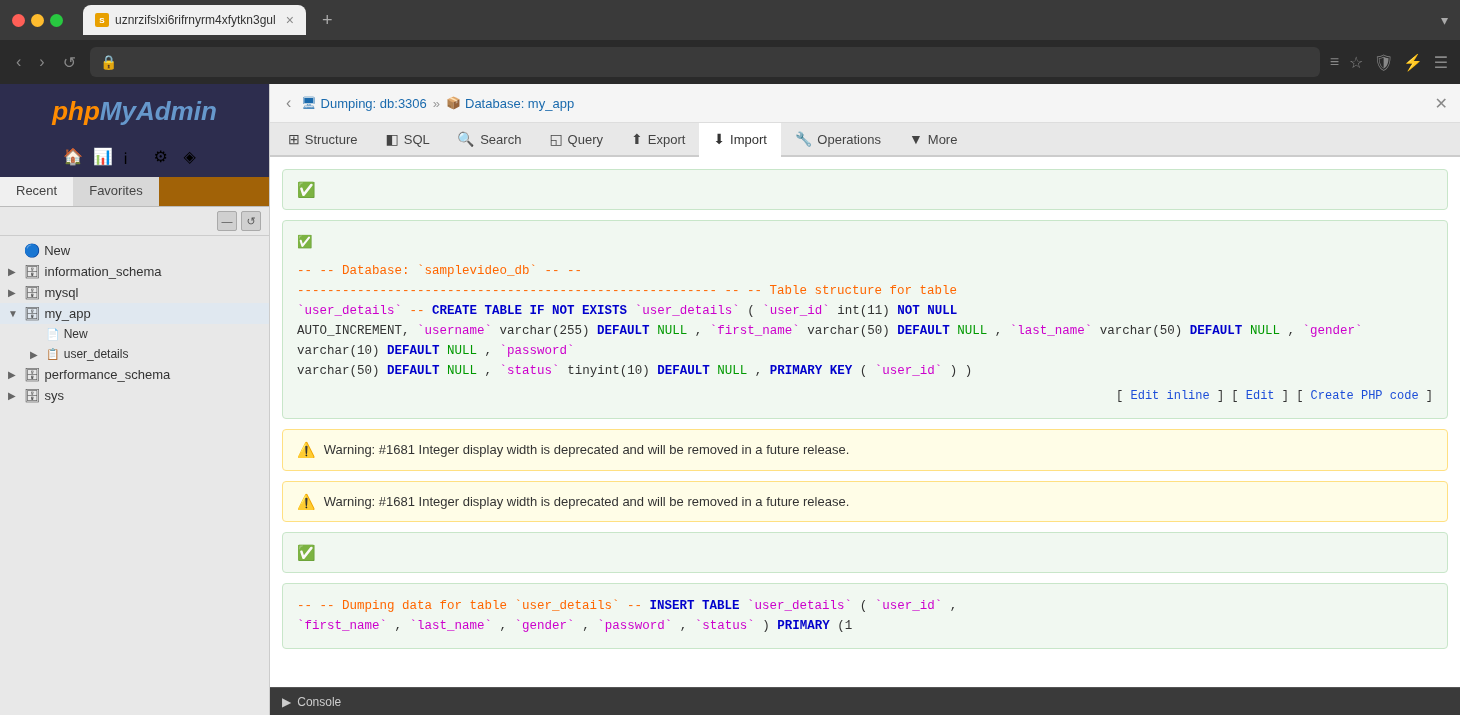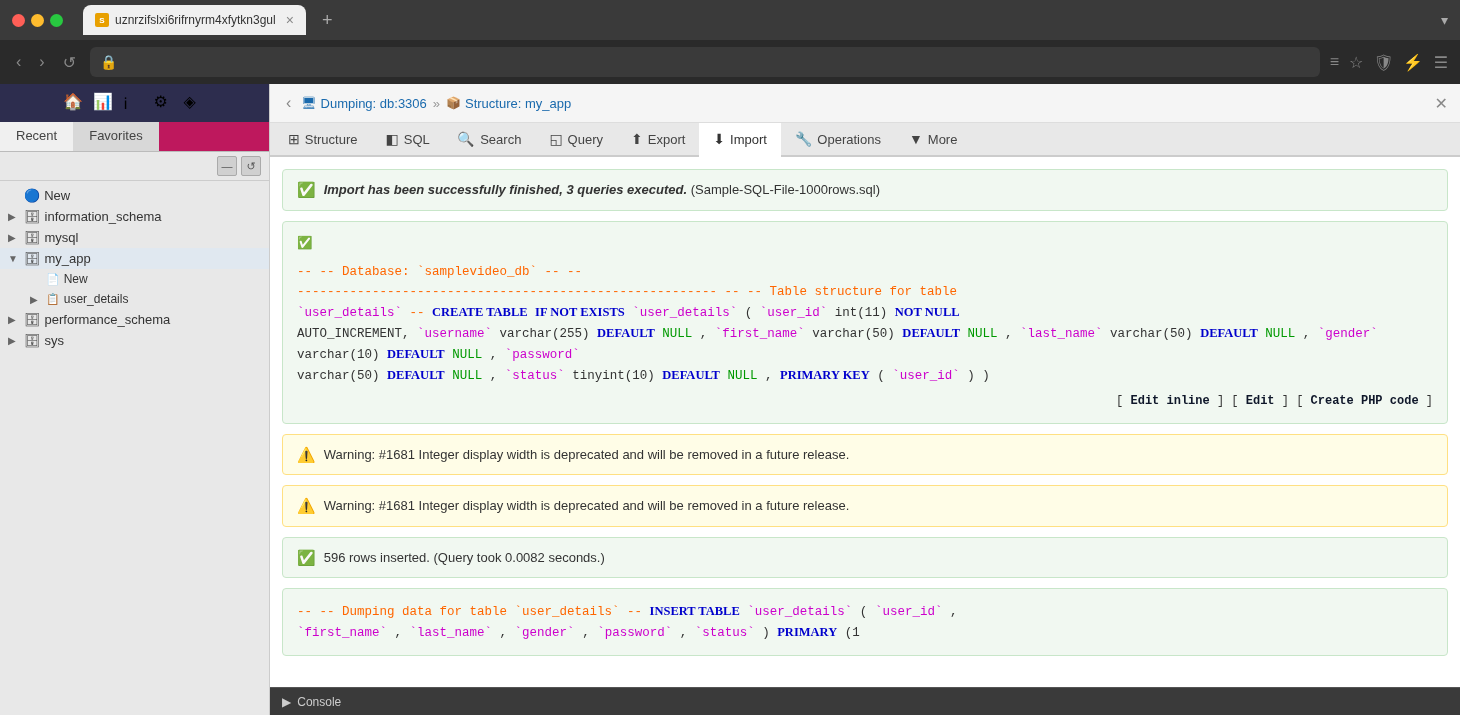--- a/index.html
+++ b/index.html
@@ -100,21 +100,21 @@
     }
     .sidebar-icon-btn {
       width: 22px;
       height: 22px;
       cursor: pointer;
       font-size: 16px;
     }
 
     .sidebar-tabs {
       display: flex;
-      background: #be185d;
+      background: #a16207;
       border-bottom: 1px solid #bbb;
     }
     .sidebar-tab {
       padding: 6px 16px;
       font-size: 13px;
       cursor: pointer;
       color: #444;
       background: #d8d8d8;
     }
     .sidebar-tab.active {
@@ -247,31 +247,31 @@
       background: #f1f8f1;
       border-radius: 4px;
       padding: 12px 14px;
       margin-bottom: 10px;
       font-size: 12.5px;
       font-family: 'Courier New', Courier, monospace;
       line-height: 1.6;
     }
 
     .sql-comment { color: #ff6600; }
-    .sql-keyword { color: #0000cc; font-weight: bold; font-family: Liberation Serif, serif; }
+    .sql-keyword { color: #0000cc; font-weight: bold; }
     .sql-string { color: #009900; }
     .sql-backtick { color: #cc00cc; }
     .sql-default { color: #333; }
 
     .sql-links {
       text-align: right;
       font-size: 12px;
       margin-top: 6px;
     }
-    .sql-link { color: #0f172a; cursor: pointer; text-decoration: none; font-weight: bold; }
+    .sql-link { color: #1d4ed8; cursor: pointer; text-decoration: none; }
 
     .console-bar {
       height: 28px;
       background: #3a3a3a;
       display: flex;
       align-items: center;
       padding: 0 12px;
       font-size: 12px;
       color: #ccc;
       cursor: pointer;
@@ -309,20 +309,25 @@
     <span class="toolbar-icon">☆</span>
     <span class="toolbar-icon">🛡</span>
     <span class="toolbar-icon">⚡</span>
     <span class="toolbar-icon">☰</span>
   </div>
 </div>
 
 <div class="app-container">
 
   <div class="sidebar">
+    <div class="sidebar-header">
+      <div class="pma-logo">
+        <span class="php">php</span><span class="my">My</span><span class="admin">Admin</span>
+      </div>
+    </div>
     <div class="sidebar-icons">
       <span class="sidebar-icon-btn">🏠</span>
       <span class="sidebar-icon-btn">📊</span>
       <span class="sidebar-icon-btn">ℹ</span>
       <span class="sidebar-icon-btn">⚙</span>
       <span class="sidebar-icon-btn">◈</span>
     </div>
 
     <div class="sidebar-tabs">
       <div class="sidebar-tab active">Recent</div>
@@ -391,21 +396,21 @@
 
     <div class="breadcrumb-bar">
       <span class="nav-btn">‹</span>
       <span class="breadcrumb-item">
         <span class="breadcrumb-icon">🖥</span>
         <span>Dumping: db:3306</span>
       </span>
       <span class="breadcrumb-sep">»</span>
       <span class="breadcrumb-item">
         <span class="breadcrumb-icon">📦</span>
-        <span>Structure: my_app</span>
+        <span>Database: my_app</span>
       </span>
       <span class="panel-close">✕</span>
     </div>
 
     <div class="nav-tabs">
       <div class="nav-tab">
         <span class="nav-tab-icon">⊞</span>
         <span>Structure</span>
       </div>
       <div class="nav-tab">
@@ -435,23 +440,20 @@
       <div class="nav-tab">
         <span class="nav-tab-icon">▼</span>
         <span>More</span>
       </div>
     </div>
 
     <div class="content-area">
 
       <div class="alert-box">
         <span class="alert-icon">✅</span>
-        <span class="alert-text">
-          <em><strong>Import has been successfully finished, 3 queries executed.</strong></em><span> (Sample-SQL-File-1000rows.sql)</span>
-        </span>
       </div>
 
       <div class="sql-block">
         <div style="margin-bottom: 8px; display: flex; align-items: center; gap: 8px;">
           <span>✅</span>
         </div>
 
         <div>
           <span class="sql-comment">-- -- Database: `samplevideo_db` -- --</span><br>
           <span class="sql-comment">-------------------------------------------------------- -- -- Table structure for table</span><br>
@@ -518,21 +520,20 @@
         <span class="alert-text">Warning: #1681 Integer display width is deprecated and will be removed in a future release.</span>
       </div>
 
       <div class="alert-box warning">
         <span class="alert-icon">⚠️</span>
         <span class="alert-text">Warning: #1681 Integer display width is deprecated and will be removed in a future release.</span>
       </div>
 
       <div class="alert-box">
         <span class="alert-icon">✅</span>
-        <span class="alert-text">596 rows inserted. (Query took 0.0082 seconds.)</span>
       </div>
 
       <div class="sql-block">
         <span class="sql-comment">-- -- Dumping data for table `user_details` -- </span>
         <span class="sql-keyword">INSERT TABLE</span>
         <span class="sql-backtick"> `user_details`</span>
         <span class="sql-default"> (</span>
         <span class="sql-backtick">`user_id`</span>
         <span class="sql-default">,</span>
         <br>

